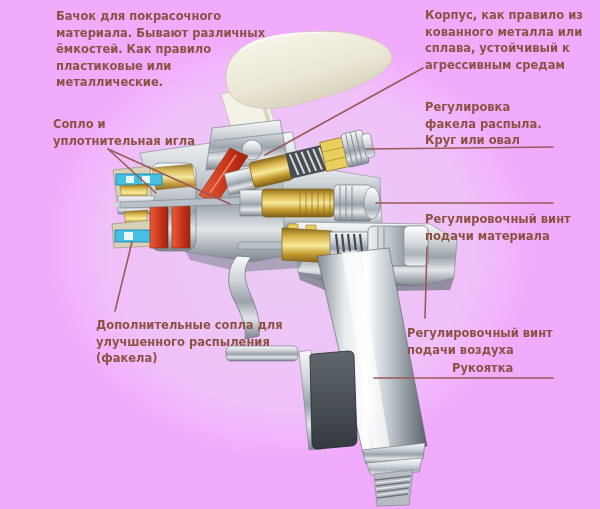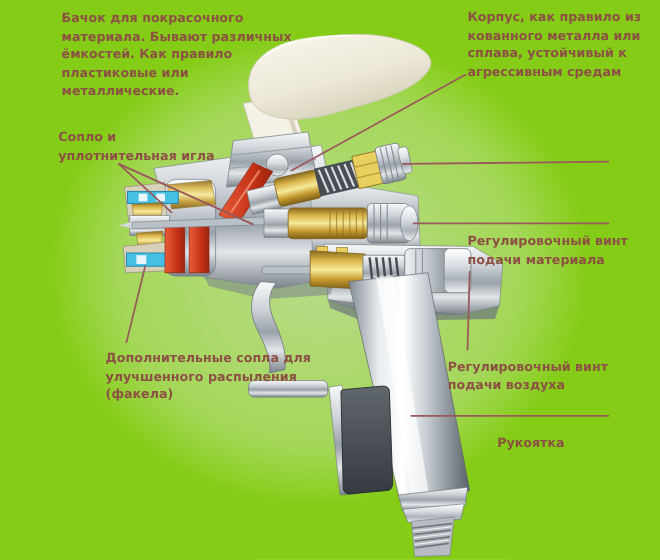--- a/index.html
+++ b/index.html
@@ -1,33 +1,33 @@
 <!DOCTYPE html>
 <html><head>
 <meta charset="utf-8">
 <style>
   html,body{margin:0;padding:0;background:#fff;}
   .stage{
-    position:relative;width:600px;height:509px;background:#84cc16;overflow:hidden;
+    position:relative;width:600px;height:509px;background:#f0abfc;overflow:hidden;
     font-family:"DejaVu Sans","Liberation Sans",sans-serif;
   }
   .gun-svg{position:absolute;left:0;top:0;width:600px;height:509px;}
   .labels{position:absolute;left:0;top:0;width:600px;height:509px;pointer-events:none;}
   .lbl{
     position:absolute;font-weight:bold;font-size:11.5px;line-height:16.5px;
     letter-spacing:0;
   }
   .lbl-tank{left:56px;top:8px;width:220px;}
   .lbl-body{left:425px;top:7px;width:172px;}
   .lbl-nozzle{left:53px;top:116px;width:160px;}
   .lbl-spray{left:425px;top:99px;width:140px;}
   .lbl-material{left:425px;top:171px;width:155px;margin-top:40px;}
   .lbl-extra{left:52px;top:317px;width:205px;margin-left:44px;}
   .lbl-air{left:407px;top:325px;width:160px;}
-  .lbl-handle{left:452px;top:394px;width:120px;}
+  .lbl-handle{left:452px;top:360px;width:120px;}
 </style>
 </head>
 <body>
 
 <div class="stage">
 
   <svg class="gun-svg" viewBox="0 0 600 509">
     <defs>
       <radialGradient id="gAmbient" cx="0.5" cy="0.5" r="0.5">
         <stop offset="0" stop-color="#e3e7ea" stop-opacity="0.55"></stop>
@@ -180,19 +180,20 @@
       <path d="M132,242 L115,311" stroke="#9a595c"></path>
       <path d="M427,247 L425,318" stroke="#9a595c"></path>
       <path d="M374,378 L553,378" stroke="#9a595c"></path>
     </g>
   </svg>
 
   <div class="labels" style="color: rgb(140, 81, 68);">
     <div class="lbl lbl-tank">Бачок для покрасочного материала. Бывают различных ёмкостей. Как правило пластиковые или металлические.</div>
     <div class="lbl lbl-body">Корпус, как правило из кованного металла или сплава, устойчивый к агрессивным средам</div>
     <div class="lbl lbl-nozzle">Сопло и уплотнительная игла</div>
+    <div class="lbl lbl-spray">Регулировка факела распыла. Круг или овал</div>
     <div class="lbl lbl-material">Регулировочный винт подачи материала</div>
     <div class="lbl lbl-extra">Дополнительные сопла для улучшенного распыления (факела)</div>
     <div class="lbl lbl-air">Регулировочный винт подачи воздуха</div>
     <div class="lbl lbl-handle">Рукоятка</div>
   </div>
 
 </div>
 
 </body></html>

